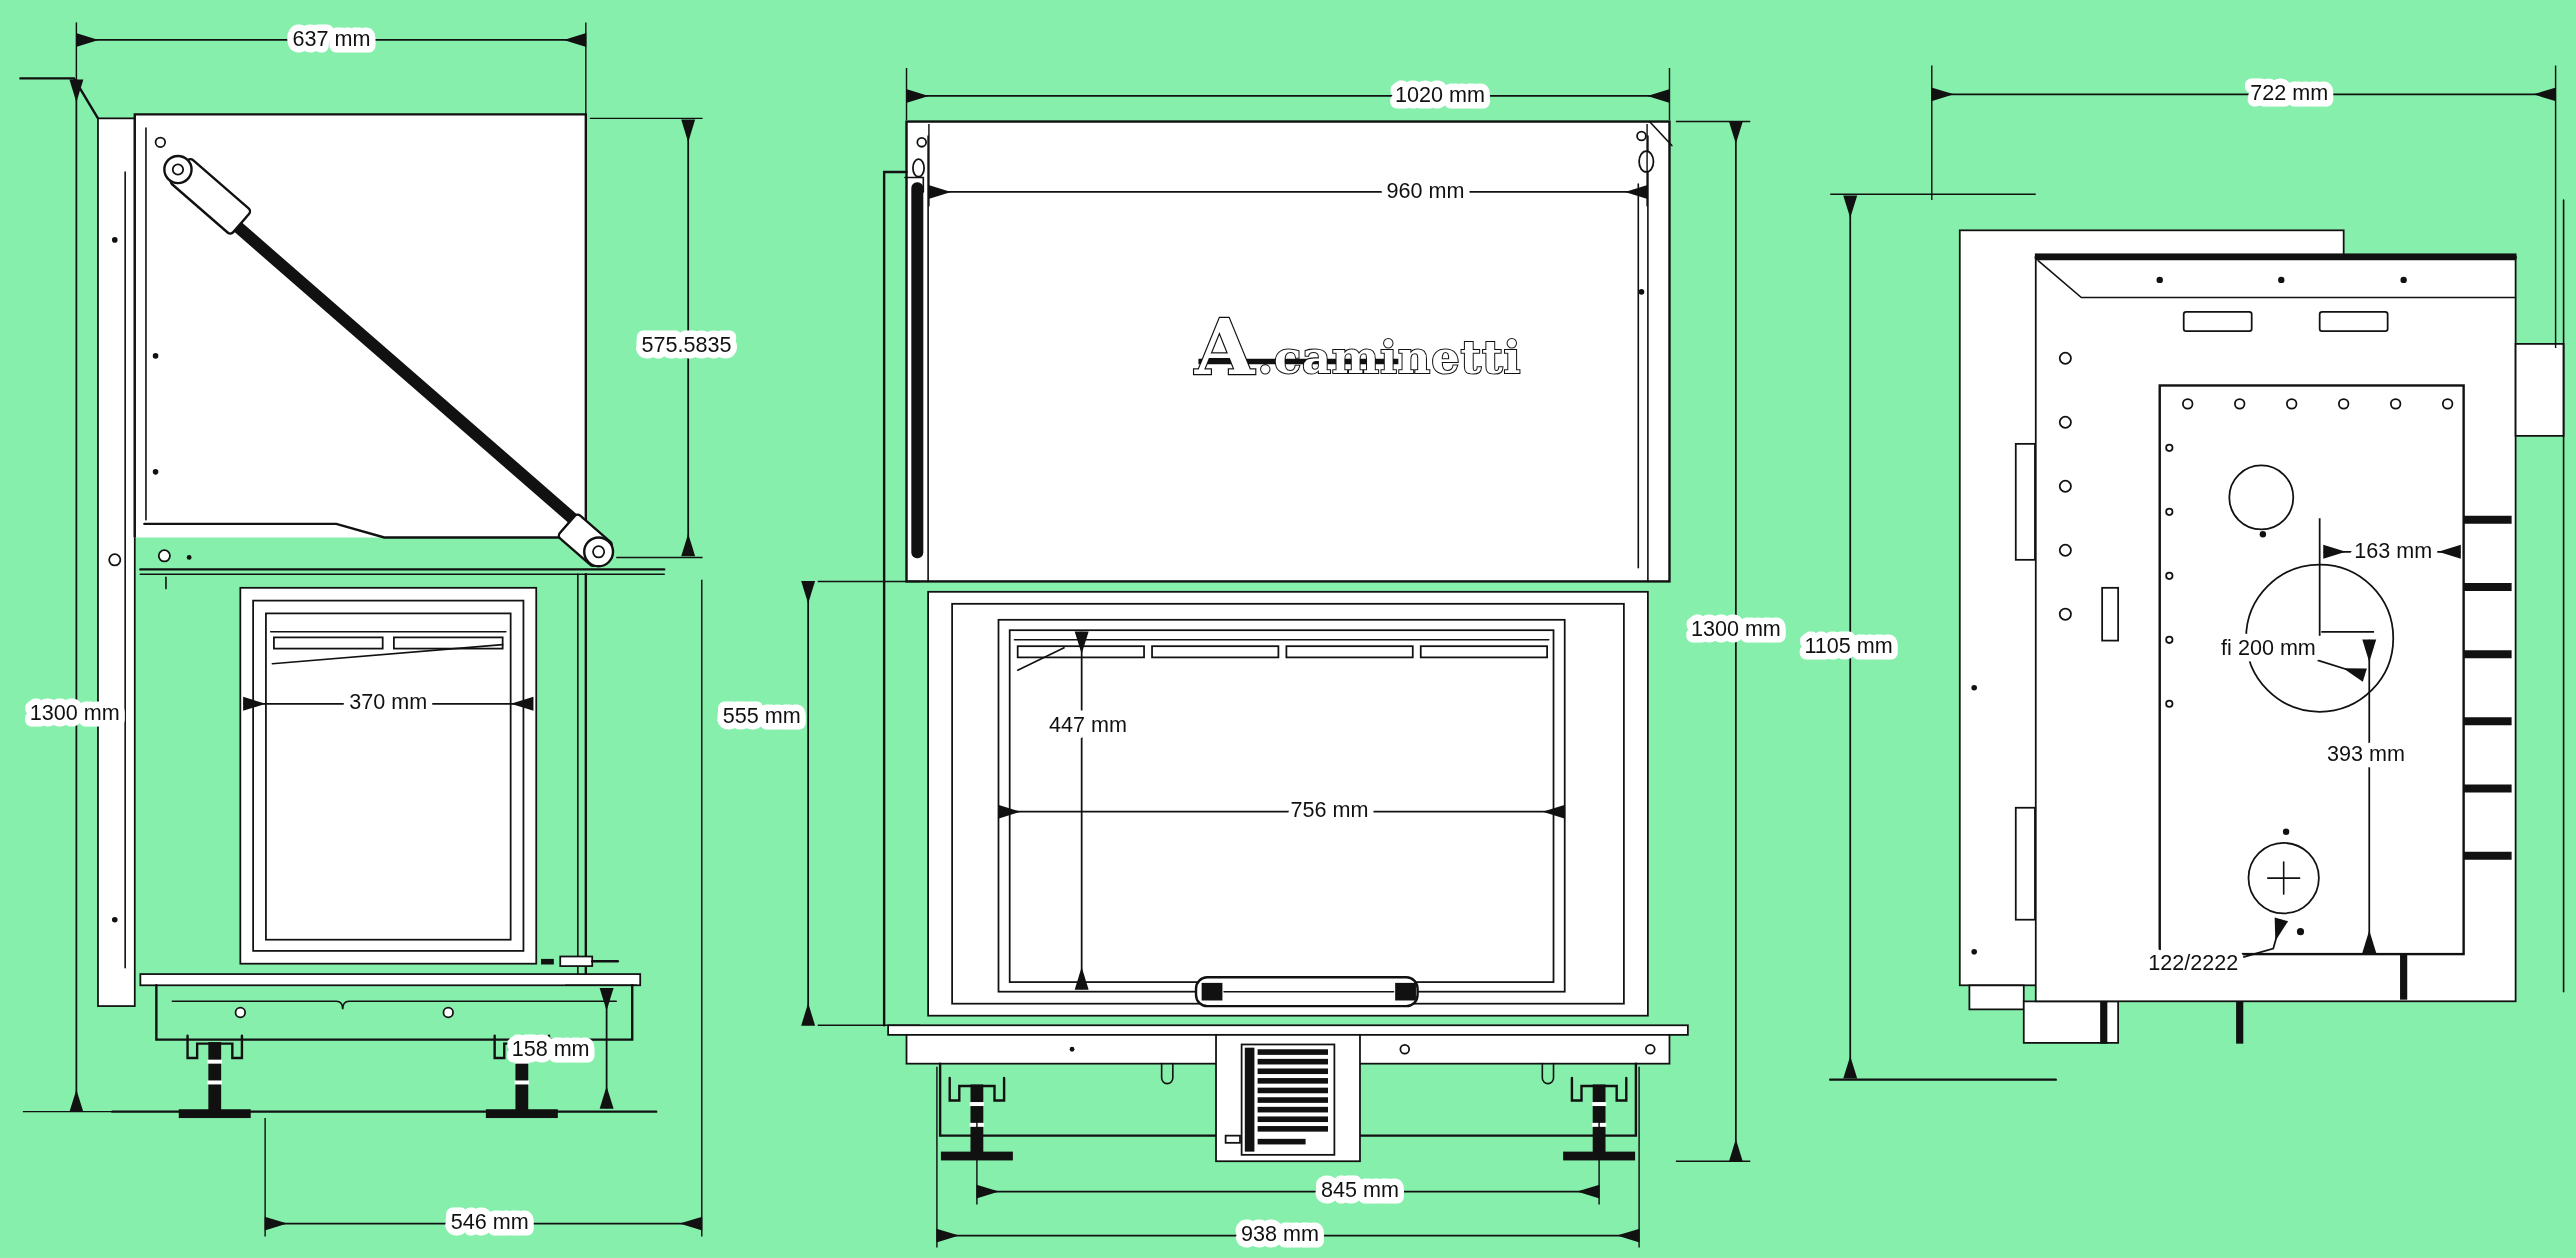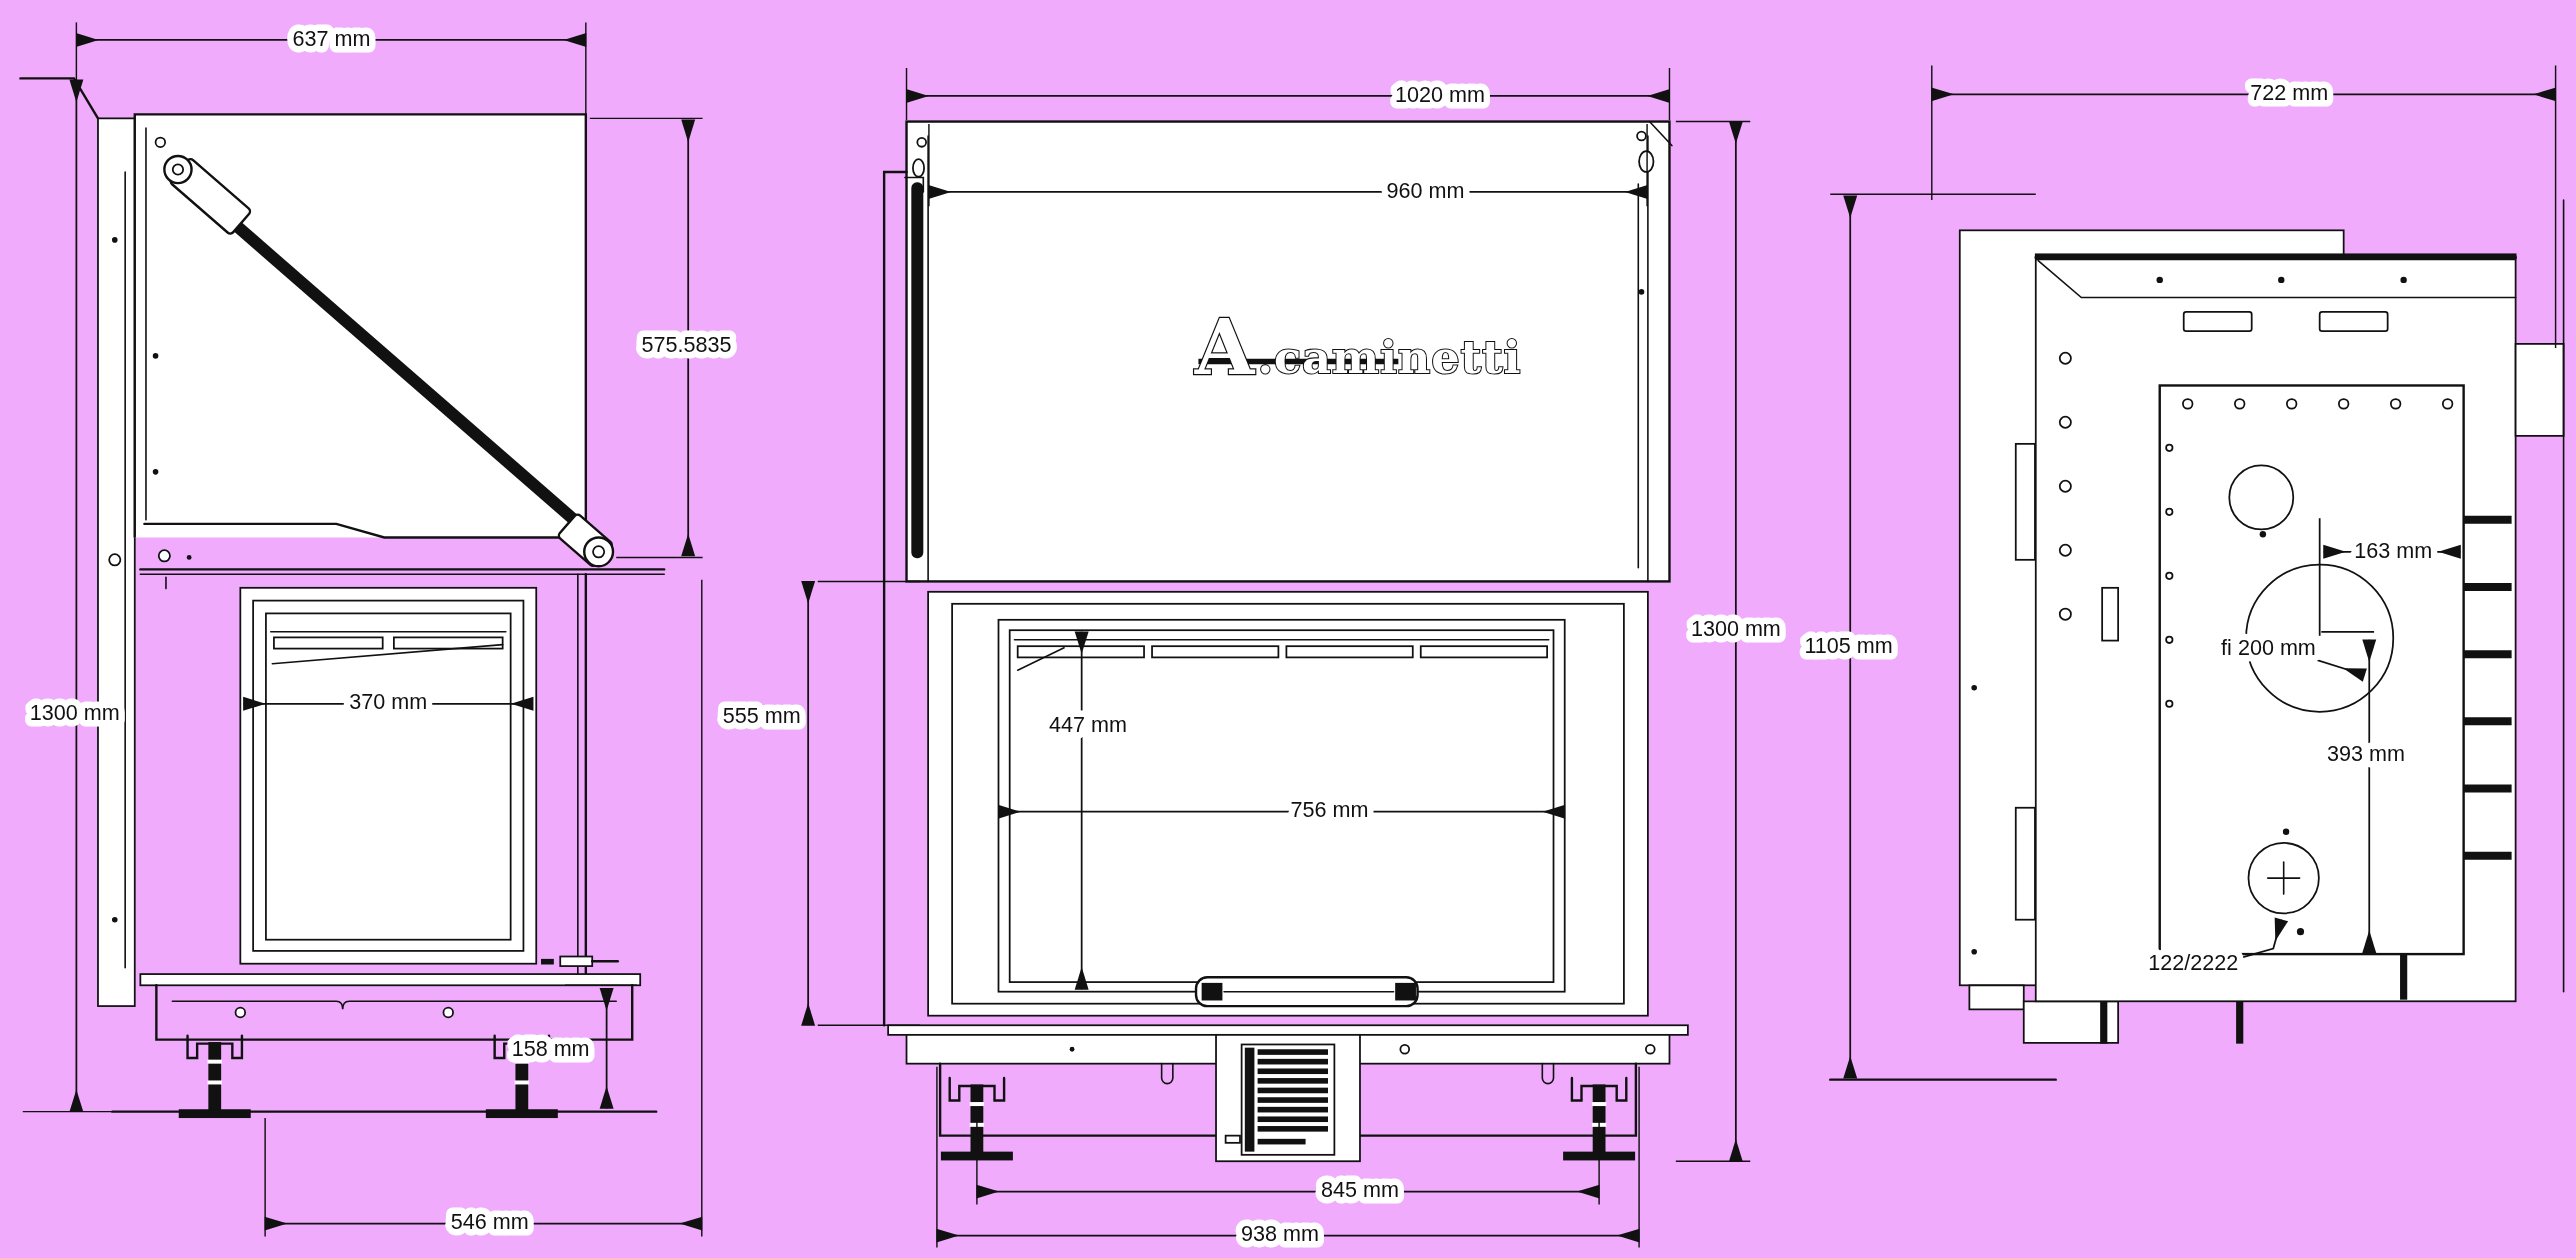--- a/index.html
+++ b/index.html
@@ -1,16 +1,16 @@
 <!DOCTYPE html>
 <html style="font-size:12.8px"><head>
 <meta charset="utf-8">
 <style>
   html,body{margin:0;padding:0;background:#e8e8e8;}
-  .canvas{position:relative;width:2576px;height:1258px;background:#f0abfc;overflow:hidden;
+  .canvas{position:relative;width:2576px;height:1258px;background:#86efac;overflow:hidden;
           font-family:"Liberation Sans",sans-serif;}
   svg{display:block;width:100%;height:100%;}
   .s2{stroke:#111;stroke-width:2;fill:none;stroke-linecap:round;}
   .s3{stroke:#111;stroke-width:3;fill:none;stroke-linecap:round;}
   .s6{stroke:#111;stroke-width:7;fill:none;stroke-linecap:round;}
   .fw{fill:#ffffff;stroke:#111;stroke-width:3;}
   .fw2{fill:#ffffff;stroke:#111;stroke-width:2.2;}
   .fb{fill:#111;stroke:none;}
   .dimln{stroke:#111;stroke-width:2.2;fill:none;}
   .ext{stroke:#111;stroke-width:1.8;fill:none;}

